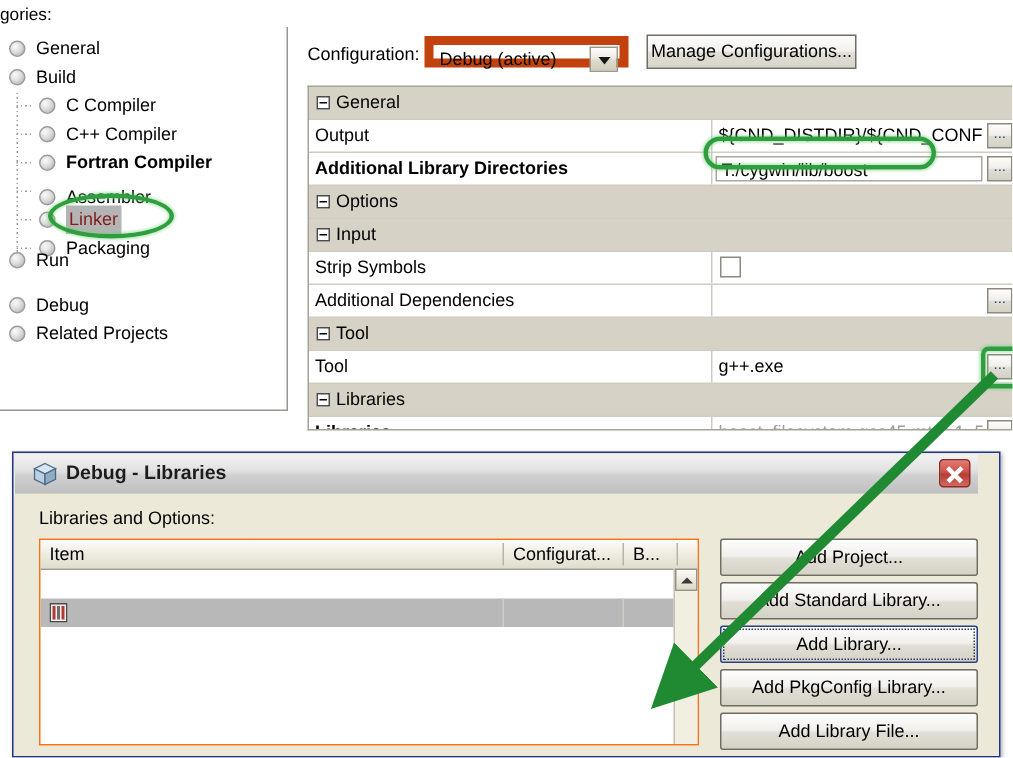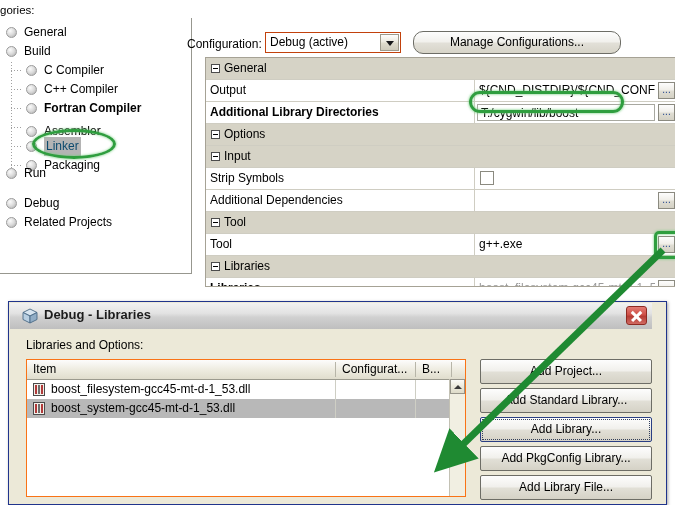--- a/index.html
+++ b/index.html
@@ -15,46 +15,46 @@
   #tree-panel{
     left:0;top:18px;width:192px;height:256px;background:#fff;
     border:1px solid #97978f;border-left:none;border-top:none;
     box-sizing:border-box;overflow:hidden;
   }
   .tree-row{position:absolute;height:19px;line-height:19px;white-space:nowrap;font-size:12px;}
   .tnode{display:inline-block;width:11px;height:11px;border-radius:50%;
     background:radial-gradient(circle at 35% 32%,#fbfbfb 0%,#dcdcdc 48%,#a9a9a9 100%);
     border:1px solid #9b9b9b;box-sizing:border-box;vertical-align:-2px;margin-right:7px;}
   .tlabel{display:inline-block;vertical-align:top;}
-  .tlabel.sel{background:#b4b4b4;color:#0c4a6e;padding:0 2px;}
+  .tlabel.sel{background:#b4b4b4;color:#7f1d1d;padding:0 2px;}
   .dashline{position:absolute;left:11px;width:1px;background:
     repeating-linear-gradient(to bottom,#a0a0a0 0 1px,transparent 1px 3px);}
   .dashtick{position:absolute;height:1px;background:
     repeating-linear-gradient(to right,#a0a0a0 0 1px,transparent 1px 3px);}
 
   
-  #config-bar{left:187px;top:24px;width:470px;height:26px;margin-top:8px;}
+  #config-bar{left:205px;top:24px;width:470px;height:26px;}
   #config-label{left:0;top:5px;font-size:12px;white-space:nowrap;}
   #config-combo{
     left:78px;top:0;width:136px;height:21px;background:#fff;
-    border:1px solid #c2410c;box-sizing:border-box;
+    border:6px solid #c2410c;box-sizing:border-box;
   }
   #config-combo .cval{position:absolute;left:4px;top:2px;font-size:12px;white-space:nowrap;}
   #config-combo .cbtn{
     position:absolute;right:1px;top:1px;width:19px;height:17px;
     background:linear-gradient(to bottom,#fdfdfd 0%,#eceadf 45%,#dedbcc 55%,#cfccbc 100%);
     border:1px solid #9d9a8c;box-sizing:border-box;
   }
   .caret{position:absolute;left:50%;top:50%;margin-left:-4px;margin-top:-2px;
     width:0;height:0;border-left:4px solid transparent;border-right:4px solid transparent;
     border-top:5px solid #17181a;}
   #manage-btn{
-    left:226px;top:-1px;width:208px;height:23px;
+    left:226px;top:-1px;width:140px;height:23px;
     background:linear-gradient(to bottom,#fdfdfd 0%,#f1f0ec 48%,#e2e0d8 52%,#d7d4c8 100%);
-    border:1px solid #6d6d66;border-radius:10px;box-sizing:border-box;
+    border:1px solid #6d6d66;border-radius:0;box-sizing:border-box;
     text-align:center;line-height:21px;font-size:12px;
   }
 
   
   #prop-grid{
     left:205px;top:57px;width:470px;height:230px;background:#fff;
     border:1px solid #a6a295;border-right:none;box-sizing:border-box;overflow:hidden;
   }
   .prow{position:relative;height:22px;border-bottom:1px solid #cfcdc2;box-sizing:border-box;}
   .prow.grp{background:#d6d3c6;}
@@ -311,40 +311,28 @@
     <div id="lib-table">
       <div id="lib-thead">
         <div class="th" style="left:0;width:308px;">Item</div>
         <div class="th-sep" style="left:308px;"></div>
         <div class="th" style="left:309px;width:79px;">Configurat...</div>
         <div class="th-sep" style="left:388px;"></div>
         <div class="th" style="left:389px;width:35px;">B...</div>
         <div class="th-sep" style="left:424px;"></div>
       </div>
 
-      <div class="lrow" style="top:20px;">
-        <svg class="licon" viewBox="0 0 12 13">
-          <rect x="0.5" y="0.5" width="11" height="12" fill="#f2f0ea" stroke="#4a4a4a"></rect>
-          <rect x="2" y="2" width="2" height="9" fill="#b03a3a"></rect>
-          <rect x="5" y="2" width="2" height="9" fill="#6d6d6d"></rect>
-          <rect x="8" y="2" width="2" height="9" fill="#b03a3a"></rect>
-        </svg>
-        <span class="ltext">boost_filesystem-gcc45-mt-d-1_53.dll</span>
-        <span class="rowsep" style="left:308px;"></span>
-        <span class="rowsep" style="left:388px;"></span>
-      </div>
 
       <div class="lrow selected" style="top:39px;">
         <svg class="licon" viewBox="0 0 12 13">
           <rect x="0.5" y="0.5" width="11" height="12" fill="#f2f0ea" stroke="#4a4a4a"></rect>
           <rect x="2" y="2" width="2" height="9" fill="#b03a3a"></rect>
           <rect x="5" y="2" width="2" height="9" fill="#6d6d6d"></rect>
           <rect x="8" y="2" width="2" height="9" fill="#b03a3a"></rect>
         </svg>
-        <span class="ltext">boost_system-gcc45-mt-d-1_53.dll</span>
         <span class="rowsep" style="left:308px;"></span>
         <span class="rowsep" style="left:388px;"></span>
       </div>
 
       <div id="lib-scroll">
         <div class="sbtn">
           <span class="sarrow"></span>
         </div>
       </div>
     </div>

